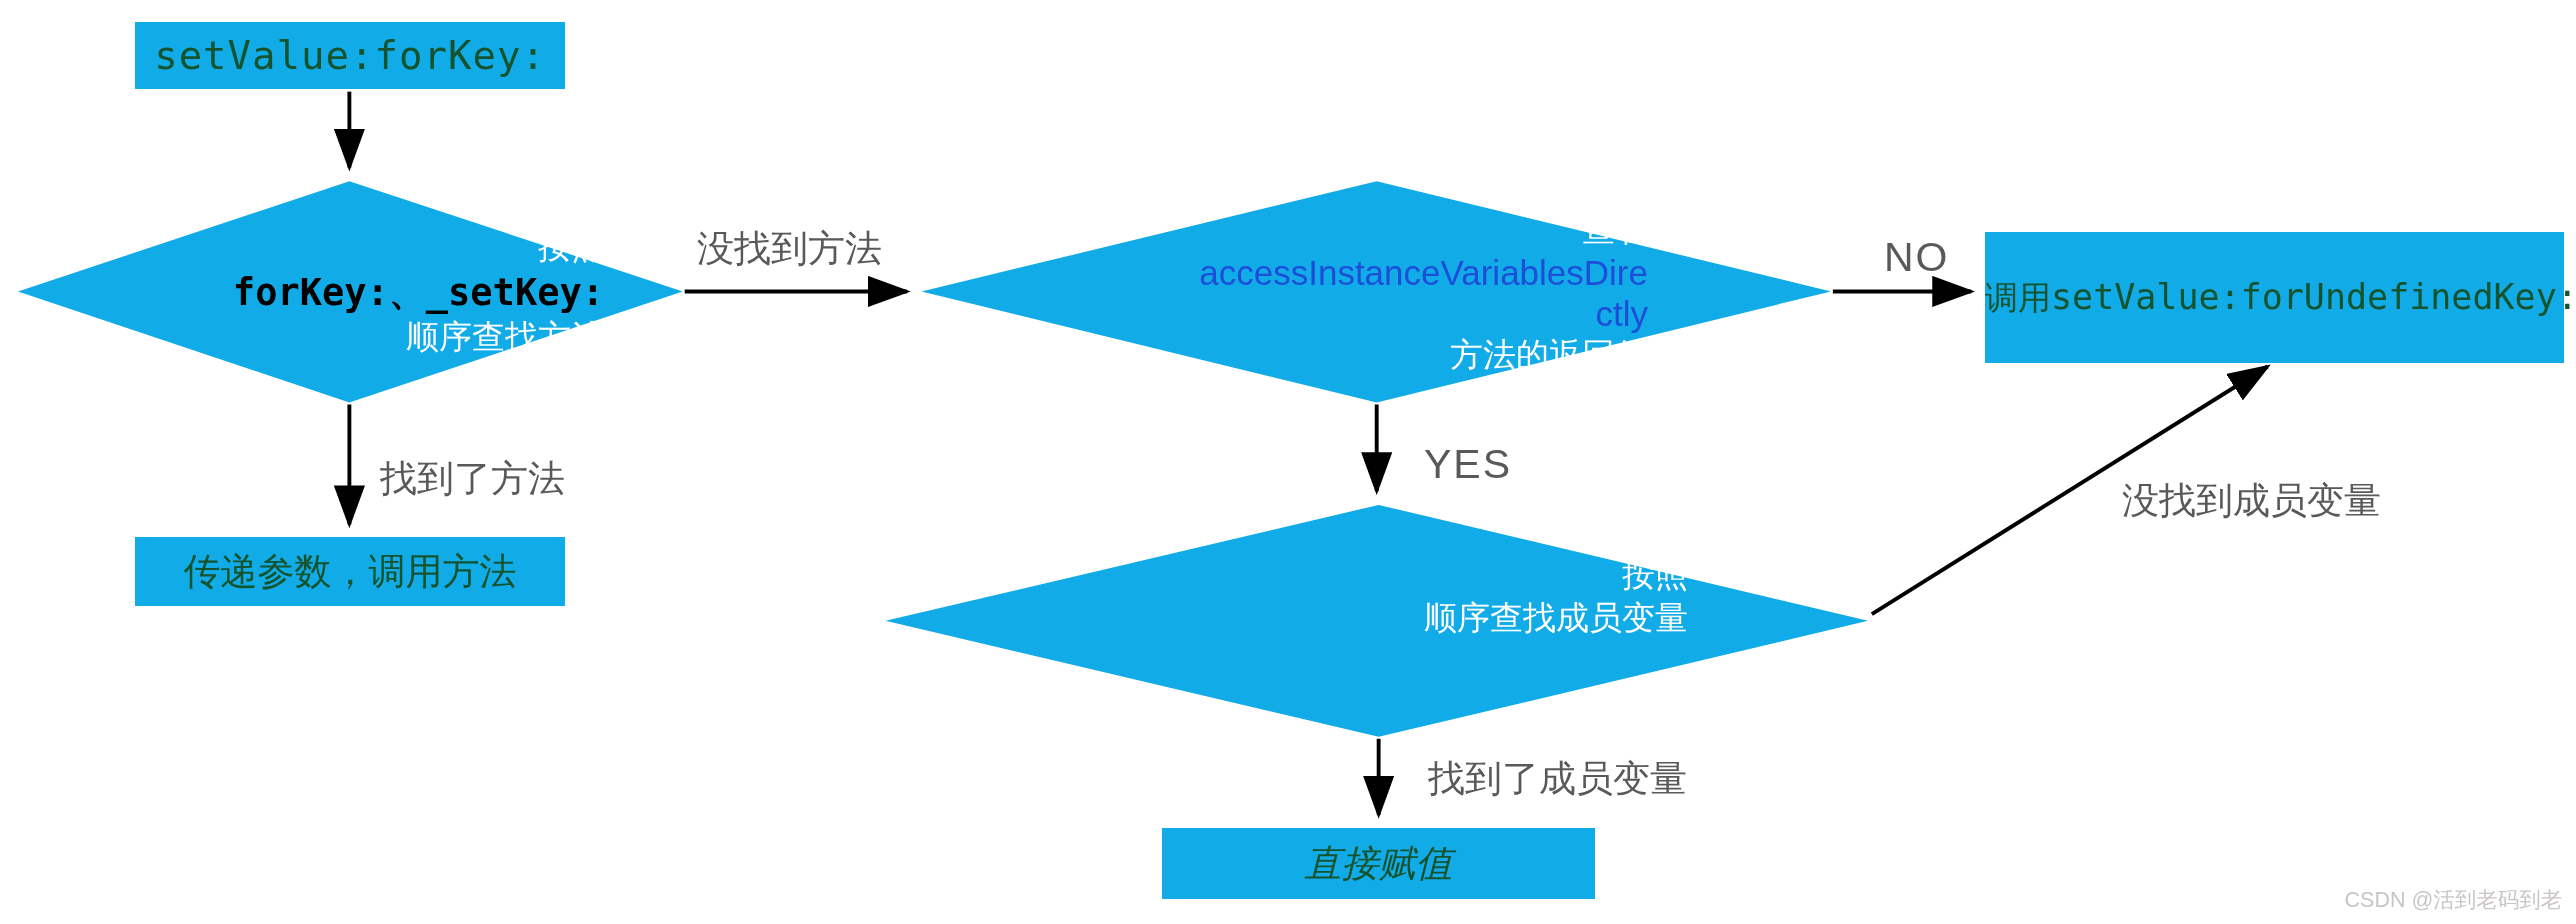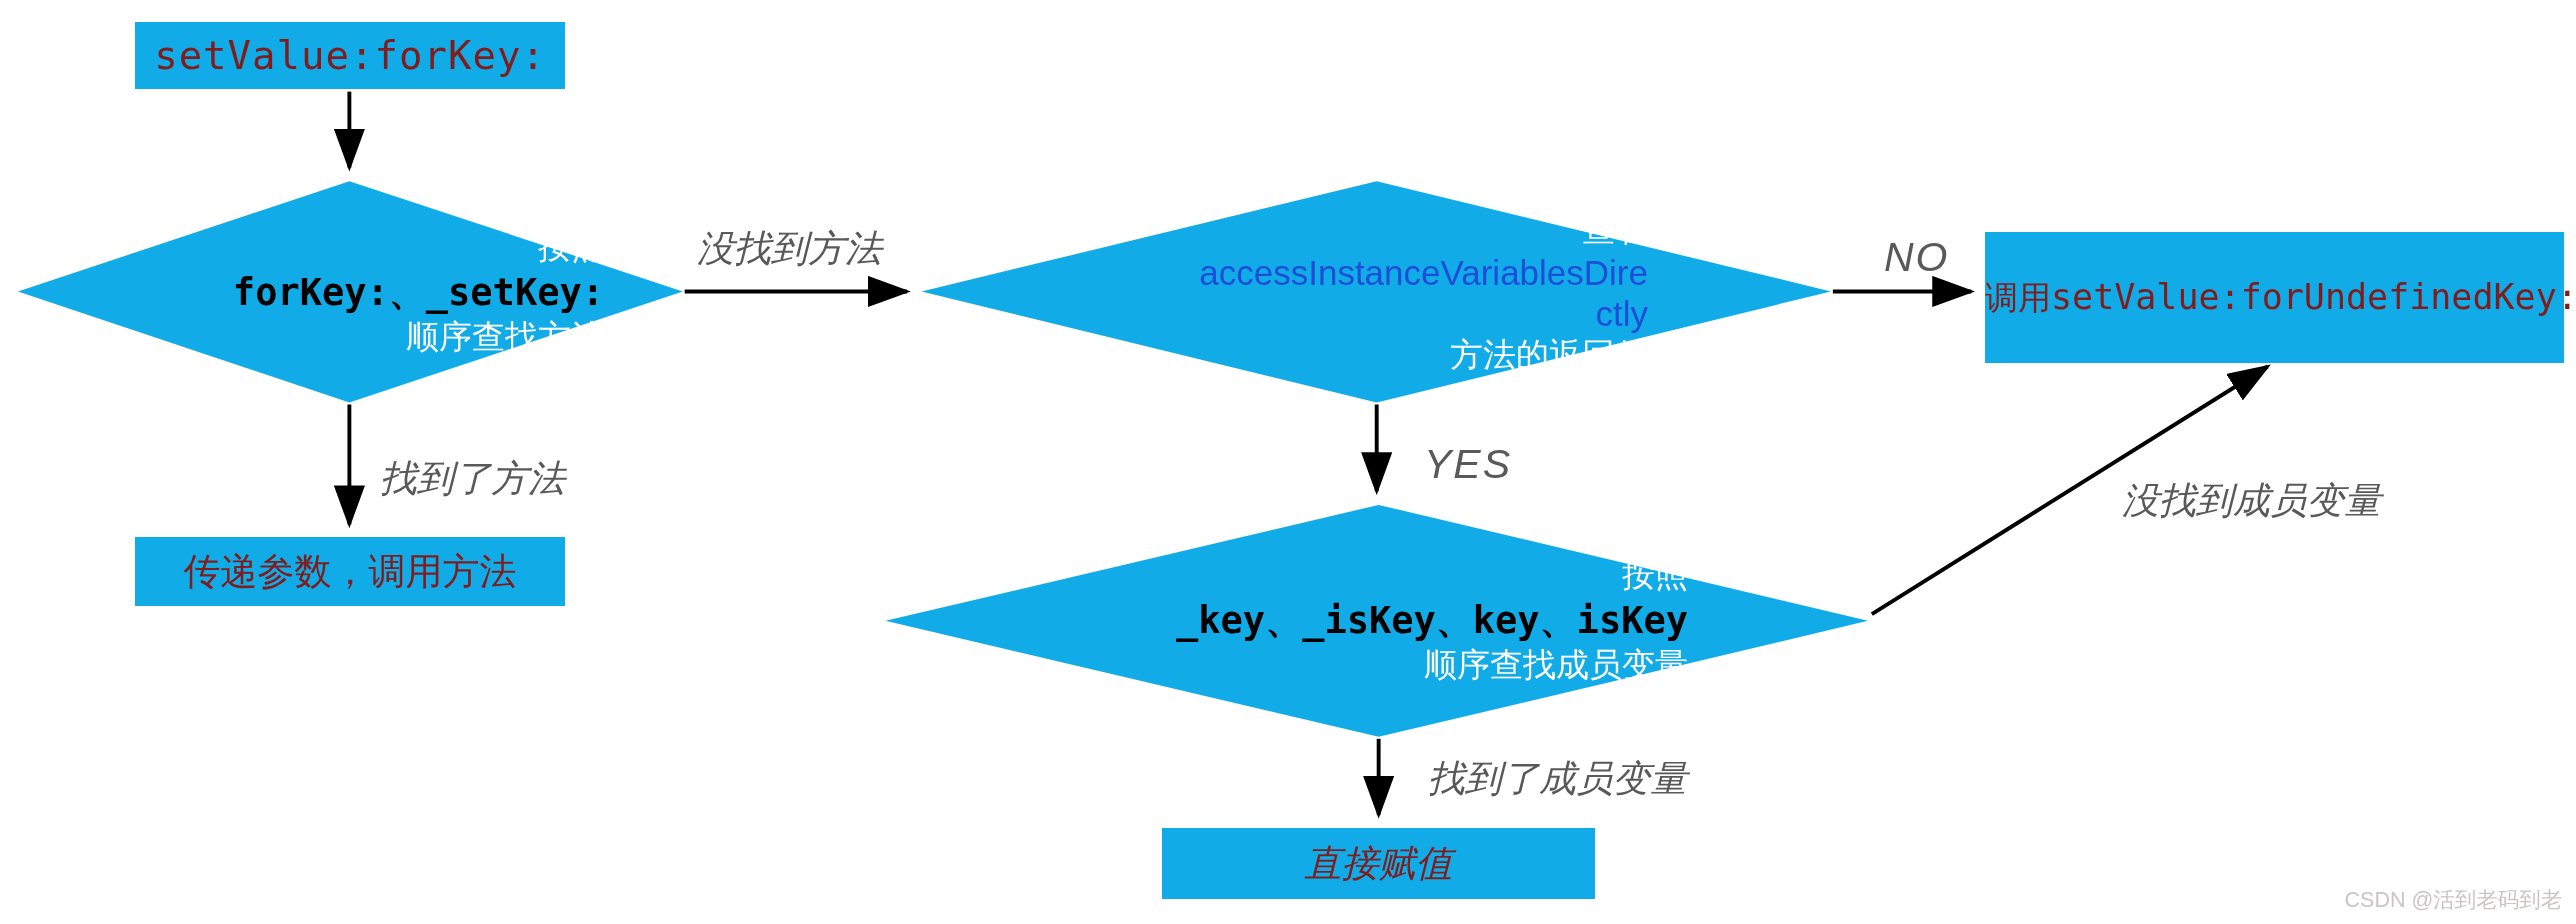--- a/index.html
+++ b/index.html
@@ -8,21 +8,21 @@
     width: 2576px;
     height: 924px;
     background: #ffffff;
     overflow: hidden;
     font-family: "Liberation Sans", sans-serif;
   }
   #flow-svg { position: absolute; left: 0; top: 0; width: 2576px; height: 924px; }
   .node {
     position: absolute;
     background: #11ACE8;
-    color: #7f1d1d;
+    color: #14532d;
     display: flex;
     align-items: center;
     justify-content: center;
     text-align: center;
   }
   .code  { font-family: "DejaVu Sans Mono", monospace; }
   .cjk   { font-family: "Liberation Serif", serif; }
   .sans  { font-family: "Liberation Sans", sans-serif; }
 
   .start-node   { left: 135px; top: 22.4px;  width: 430px; height: 67px; font-size: 39px; letter-spacing: 1px; }
@@ -52,21 +52,20 @@
   .d1 { left: 95px;   top: 226px; width: 509px; }
   .d2 { left: 1102px; top: 209px; width: 546px; }
   .d3 { left: 1064px; top: 554px; width: 624px; }
 
   .edge-label {
     position: absolute;
     color: #595959;
     font-size: 37px;
     white-space: nowrap;
     font-family: "Liberation Sans", sans-serif;
-    font-style: italic;
   }
   .lbl-no-method   { left: 697px;  top: 224px; }
   .lbl-found-method{ left: 380px;  top: 454px; }
   .lbl-no          { left: 1884px; top: 234px; font-size: 41px; letter-spacing: 2px; }
   .lbl-yes         { left: 1424px; top: 441px; font-size: 41px; letter-spacing: 2px; }
   .lbl-no-ivar     { left: 2122px; top: 476px; }
   .lbl-found-ivar  { left: 1428px; top: 754px; }
 
   .watermark {
     position: absolute;
@@ -123,21 +122,20 @@
 
   <div class="diamond-label d2">
     <div class="ln d-cjk">查看</div>
     <div class="ln d-sans">accessInstanceVariablesDire</div>
     <div class="ln d-sans">ctly</div>
     <div class="ln d-cjk">方法的返回值</div>
   </div>
 
   <div class="diamond-label d3">
     <div class="ln d-cjk">按照</div>
-    <div class="ln d-code">_key、_isKey、key、isKey</div>
     <div class="ln d-cjk">顺序查找成员变量</div>
   </div>
 
   <div class="edge-label lbl-no-method">没找到方法</div>
   <div class="edge-label lbl-found-method">找到了方法</div>
   <div class="edge-label lbl-no">NO</div>
   <div class="edge-label lbl-yes">YES</div>
   <div class="edge-label lbl-no-ivar">没找到成员变量</div>
   <div class="edge-label lbl-found-ivar">找到了成员变量</div>
 

